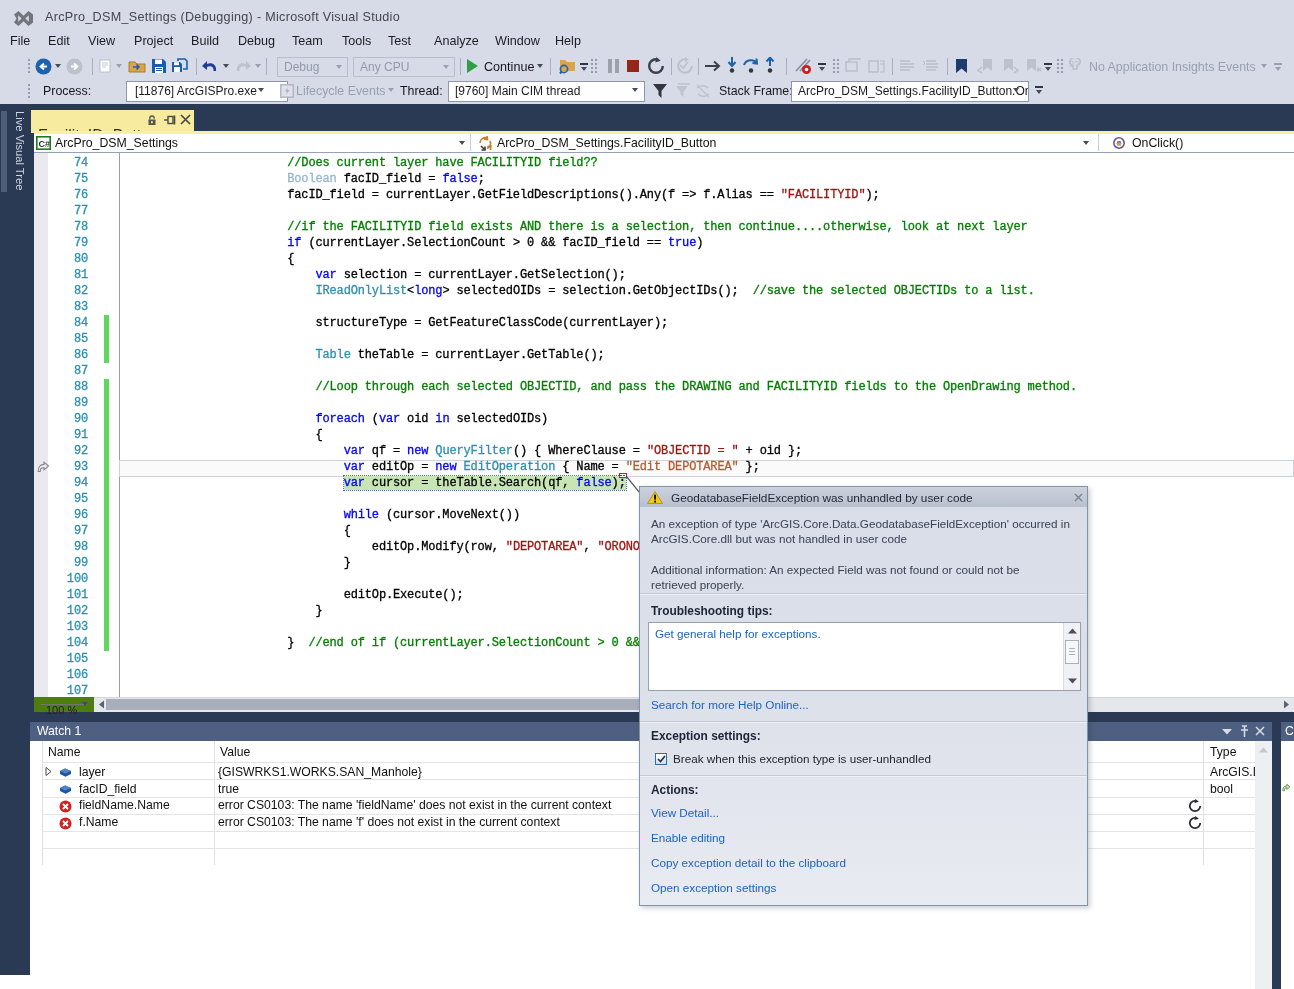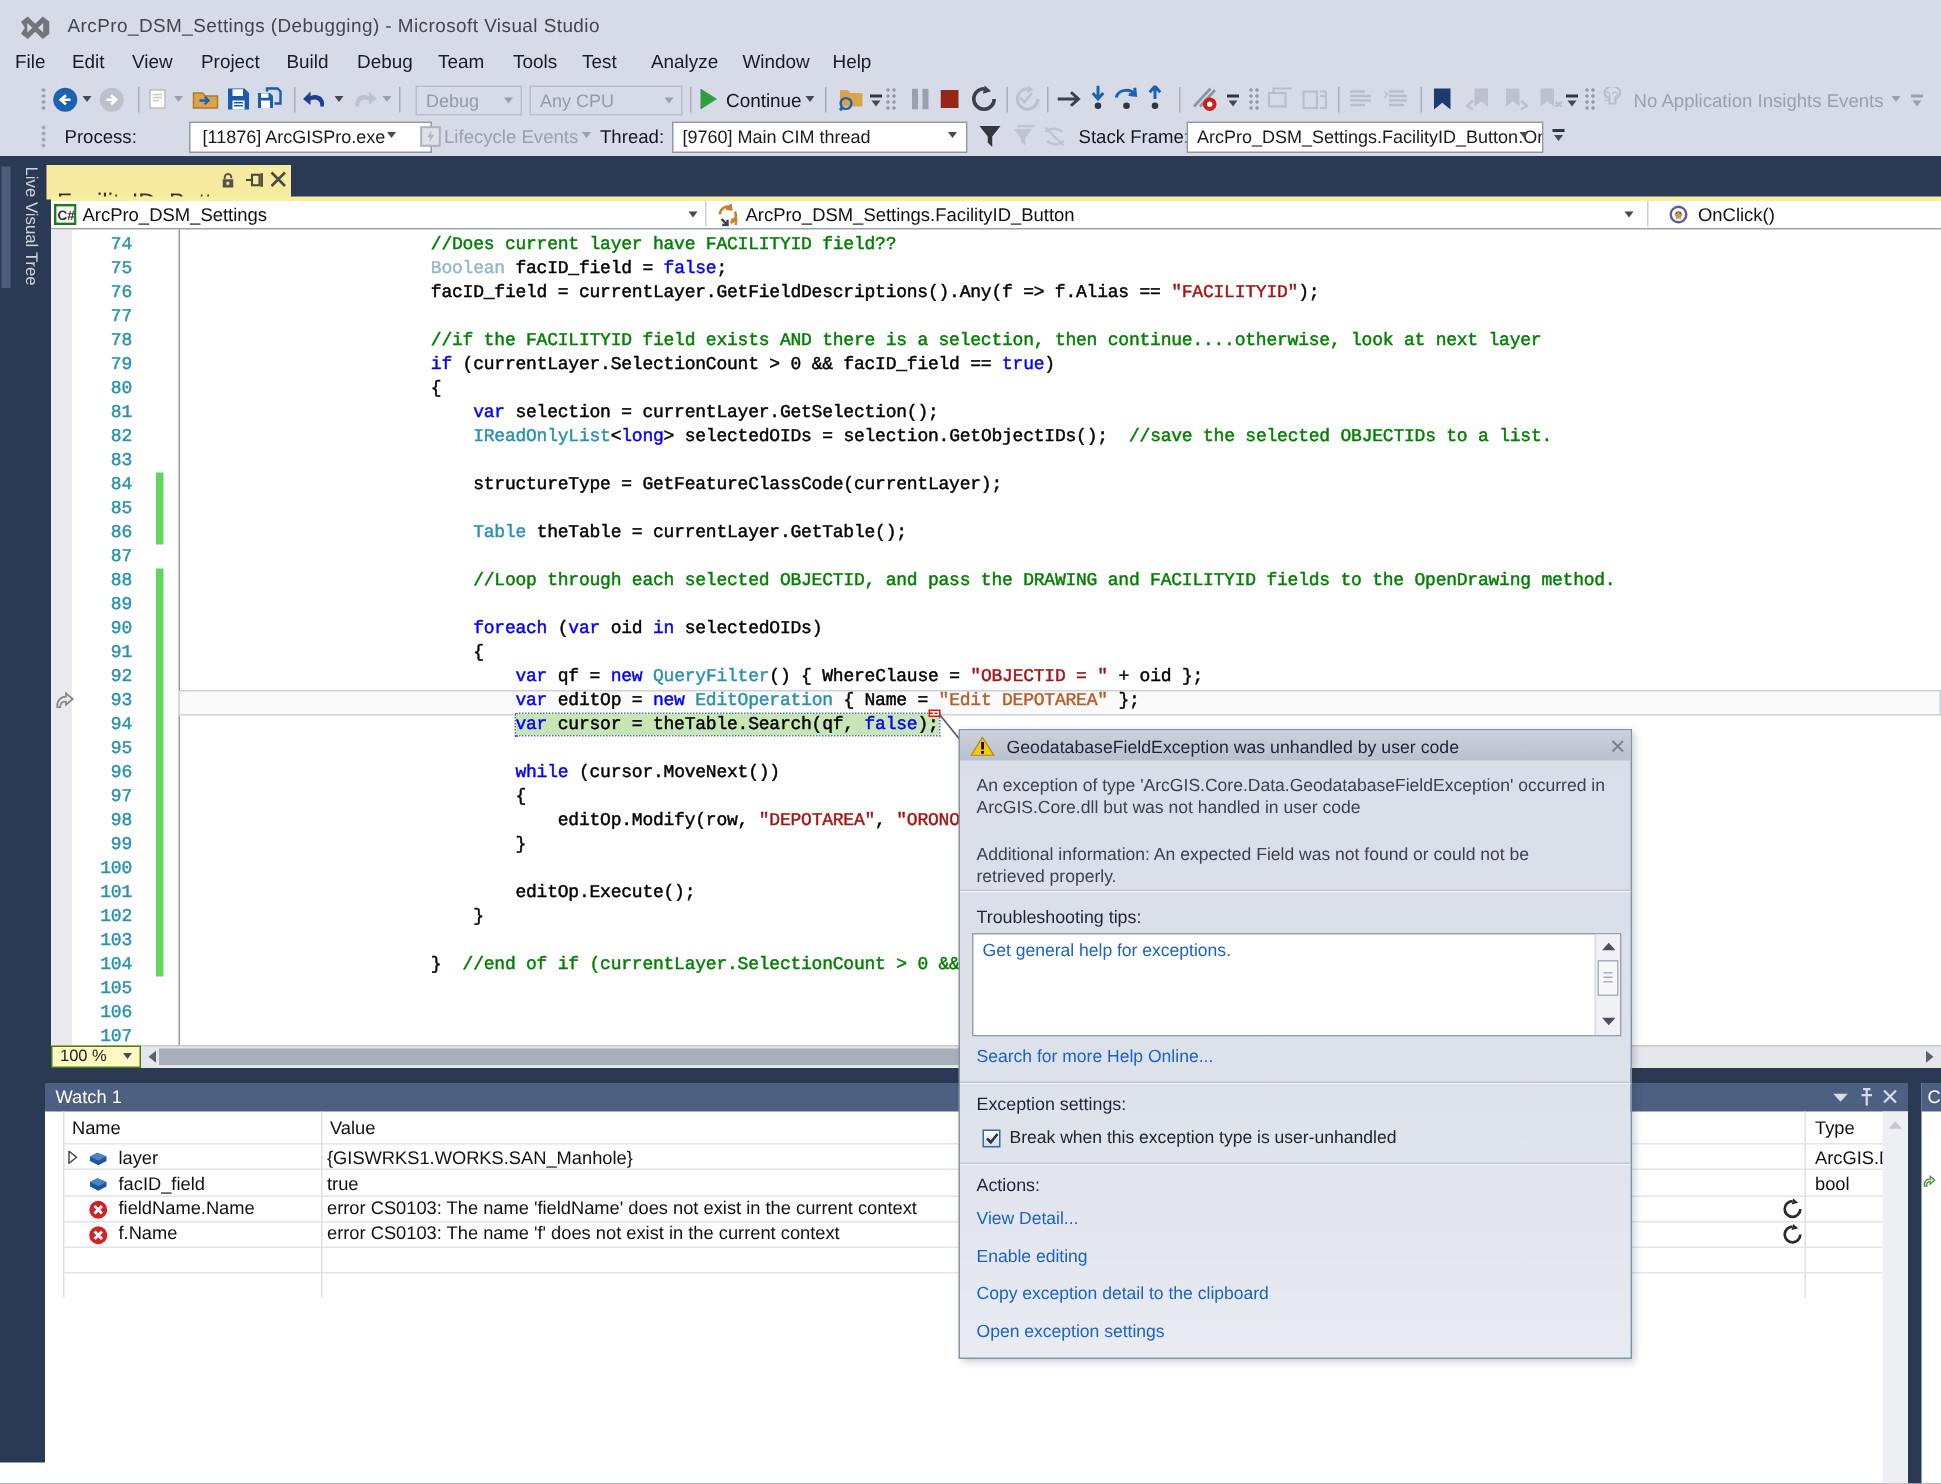--- a/index.html
+++ b/index.html
@@ -6,21 +6,21 @@
 .chrome{background:#d6dbe7}
 .sep{position:absolute;width:1px;background:#a9aec0}
 .caret{position:absolute;width:0;height:0;border-left:3.5px solid transparent;border-right:3.5px solid transparent;border-top:4px solid #444a56}
 .caretg{border-top-color:#9aa0b0}
 .combo{position:absolute;background:#fff;border:1px solid #8e97ab;box-sizing:border-box;font-size:12px;color:#1a1a22}
 .grip{position:absolute;width:4px;background-image:radial-gradient(circle,#969cb0 1px,transparent 1.2px);background-size:4px 4px}
 .mono{font-family:"Liberation Mono",monospace;-webkit-text-stroke:0.3px currentColor}
 .ln{color:#2b91af}
 .k{color:#0000ff}.c{color:#008000}.t{color:#2b91af}.t2{color:#95b6ce}.s{color:#a31515}.s2{color:#bc5b28}
 .codeline{white-space:pre;height:16px;line-height:16px}
-.dlgbold{font-weight:normal;color:#1d2435}
+.dlgbold{font-weight:bold;color:#1d2435}
 </style></head>
 <body>
 
 <div class="abs chrome" style="left:0;top:0;width:1294px;height:104px"></div>
 
 <svg class="abs" style="left:14px;top:10px" width="19" height="17" viewBox="0 0 19 17">
     <path fill="#74747c" d="M0 4.5 L4.5 1 L9.5 5.8 L14.5 1 L19 4.5 L19 12.5 L14.5 16 L9.5 11.2 L4.5 16 L0 12.5 L2.6 8.5 Z M4.2 5.3 L4.2 11.7 L7.6 8.5 Z M14.8 5.3 L11.4 8.5 L14.8 11.7 Z"></path>
   </svg>
 <div class="abs" style="left:45px;top:10px;font-size:12.6px;letter-spacing:0.3px;color:#45454f">ArcPro_DSM_Settings (Debugging) - Microsoft Visual Studio</div>
 
@@ -347,21 +347,21 @@
 </div>
 
 <div class="abs" style="left:618.5px;top:472.5px;width:8px;height:5px;background:#fff;border:1px solid #e01010;box-sizing:border-box"></div>
 <div class="abs" style="left:620px;top:474.5px;width:2px;height:1px;background:#e01010"></div>
 <div class="abs" style="left:623px;top:474.5px;width:2px;height:1px;background:#e01010"></div>
 <svg class="abs" style="left:626px;top:476px" width="15" height="17">
     <path d="M0.5 0.5 L13.5 16.5" stroke="#5a5a66" stroke-width="1.2"></path>
   </svg>
 
 <div class="abs" style="left:34px;top:697px;width:1260px;height:15px;background:#e6e7eb;border-top:1px solid #d4d6dd;box-sizing:border-box"></div>
-<div class="abs" style="left:34px;top:697px;width:60px;height:15px;background:#fef9c3;border:1px solid #4d7c0f;box-sizing:border-box;font-size:11px;color:#222;line-height:13px;padding-left:5px">100 %</div>
+<div class="abs" style="left:34px;top:697px;width:60px;height:15px;background:#737373;border:7px solid #4d7c0f;box-sizing:border-box;font-size:11px;color:#222;line-height:13px;padding-left:5px">100 %</div>
 <div class="caret" style="left:82px;top:702px"></div>
 <svg class="abs" style="left:97px;top:700px" width="8" height="9">
     <path d="M7 0.5 L2 4.5 L7 8.5 Z" fill="#5a6372"></path>
   </svg>
 <div class="abs" style="left:106px;top:699px;width:774px;height:11px;background:#a9aebb"></div>
 <svg class="abs" style="left:1283px;top:700px" width="8" height="9">
     <path d="M1 0.5 L6 4.5 L1 8.5 Z" fill="#5a6372"></path>
   </svg>
 
 <div class="abs" style="left:30px;top:722px;width:1242px;height:267px;background:#fff"></div>

